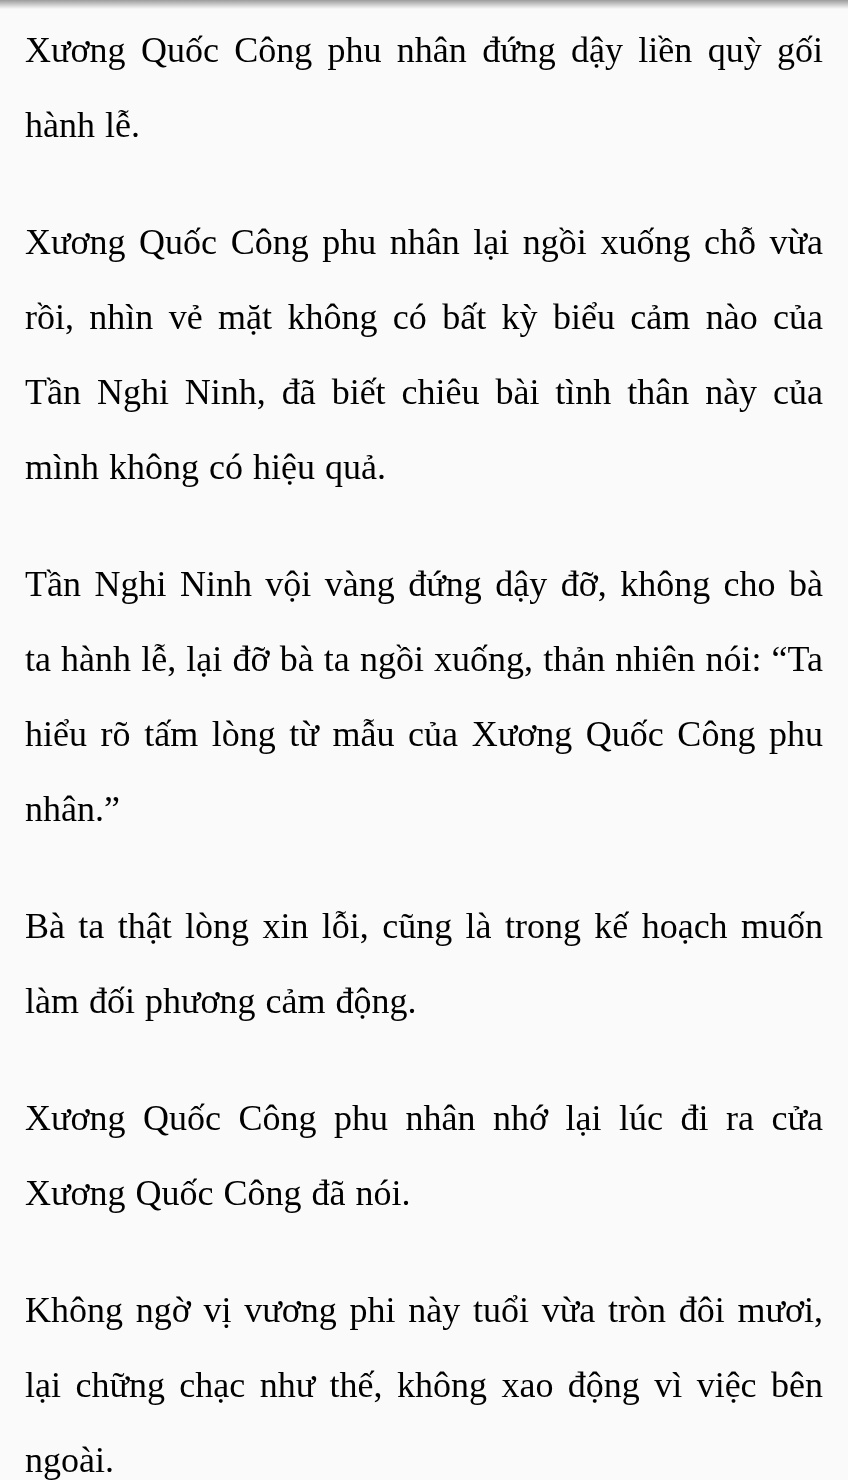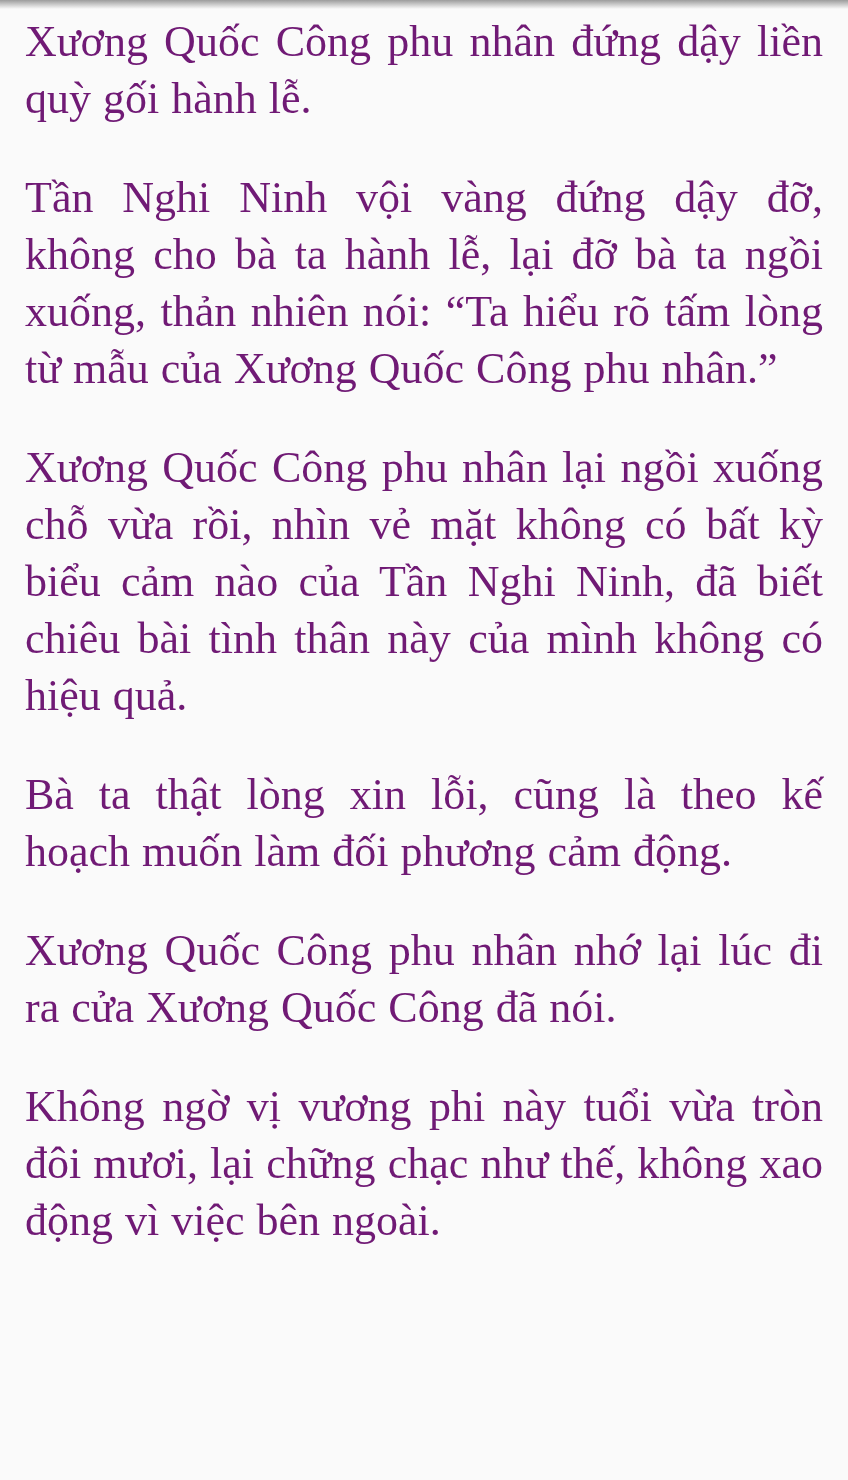--- a/index.html
+++ b/index.html
@@ -22,36 +22,36 @@
     right: 0;
     height: 9px;
     background: linear-gradient(to bottom, #9c9c9c 0%, rgba(250,250,250,0) 100%);
     pointer-events: none;
   }
   .reader-page {
     padding: 13px 25px 20px 25px;
   }
   .paragraph {
     margin: 0 0 42px 0;
-    font-size: 44px;
-    line-height: 57px;
-    color: #701a75;
+    font-size: 36px;
+    line-height: 75px;
+    color: #000000;
     text-align: justify;
     text-justify: inter-word;
     word-spacing: 1px;
   }
   .paragraph:last-child {
     margin-bottom: 0;
   }
 </style>
 </head>
 <body>
 
 <div class="top-shadow"></div>
 
 <main class="reader-page">
   <p class="paragraph">Xương Quốc Công phu nhân đứng dậy liền quỳ gối hành lễ.</p>
+  <p class="paragraph">Xương Quốc Công phu nhân lại ngồi xuống chỗ vừa rồi, nhìn vẻ mặt không có bất kỳ biểu cảm nào của Tần Nghi Ninh, đã biết chiêu bài tình thân này của mình không có hiệu quả.</p>
   <p class="paragraph">Tần Nghi Ninh vội vàng đứng dậy đỡ, không cho bà ta hành lễ, lại đỡ bà ta ngồi xuống, thản nhiên nói: “Ta hiểu rõ tấm lòng từ mẫu của Xương Quốc Công phu nhân.”</p>
-  <p class="paragraph">Xương Quốc Công phu nhân lại ngồi xuống chỗ vừa rồi, nhìn vẻ mặt không có bất kỳ biểu cảm nào của Tần Nghi Ninh, đã biết chiêu bài tình thân này của mình không có hiệu quả.</p>
-  <p class="paragraph">Bà ta thật lòng xin lỗi, cũng là theo kế hoạch muốn làm đối phương cảm động.</p>
+  <p class="paragraph">Bà ta thật lòng xin lỗi, cũng là trong kế hoạch muốn làm đối phương cảm động.</p>
   <p class="paragraph">Xương Quốc Công phu nhân nhớ lại lúc đi ra cửa Xương Quốc Công đã nói.</p>
   <p class="paragraph">Không ngờ vị vương phi này tuổi vừa tròn đôi mươi, lại chững chạc như thế, không xao động vì việc bên ngoài.</p>
 </main>
 
 </body></html>

